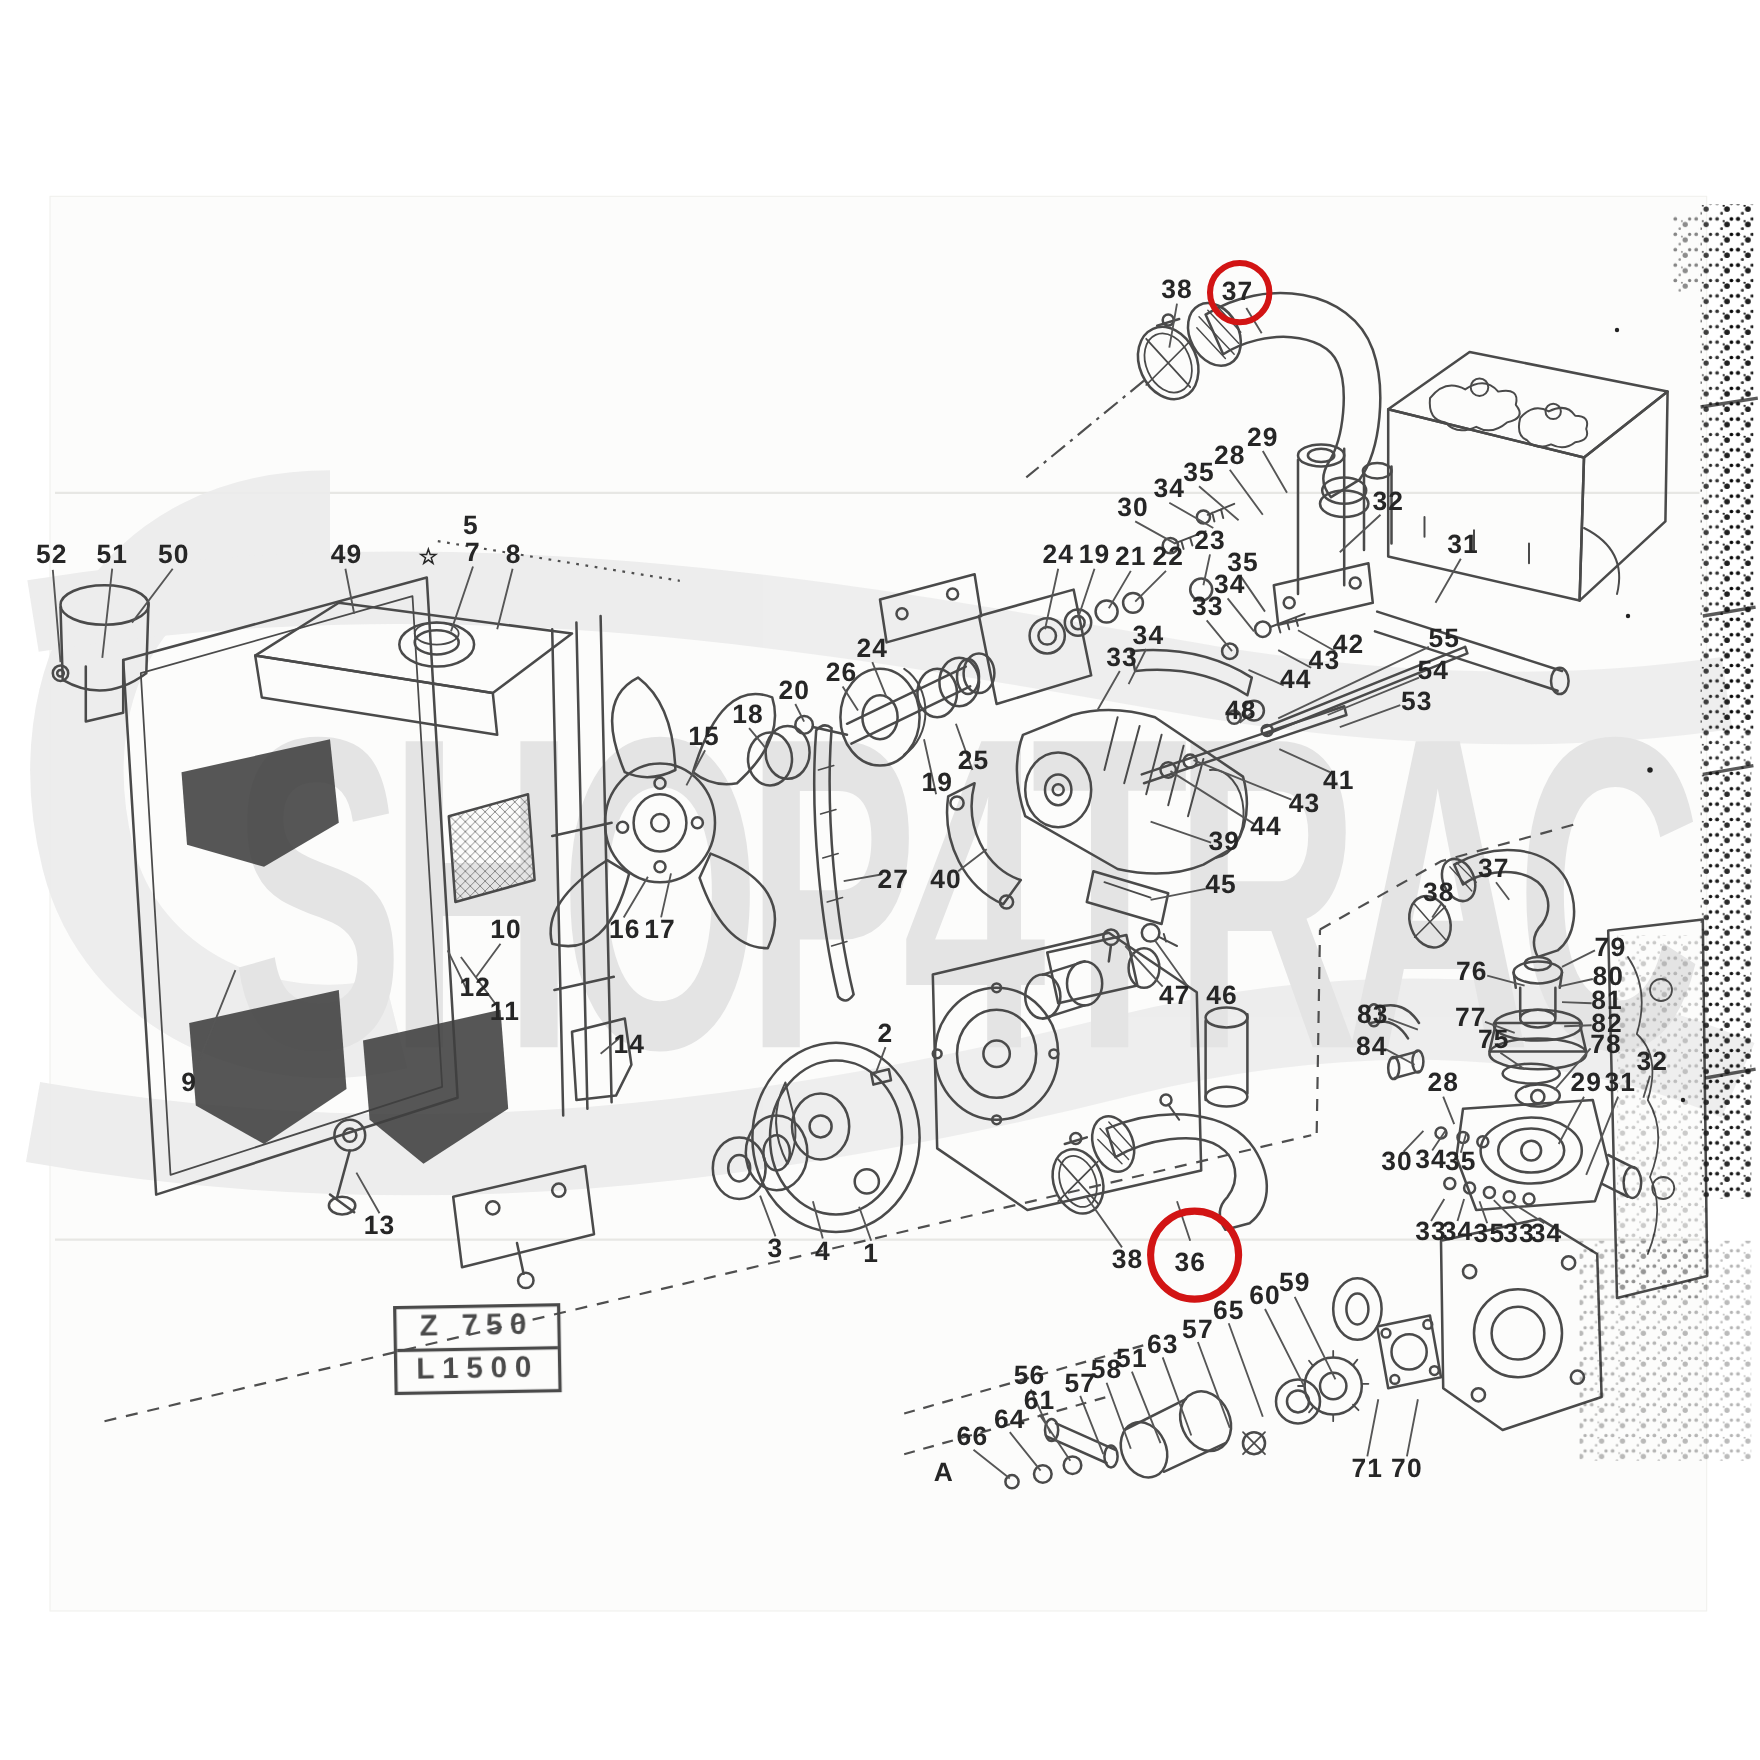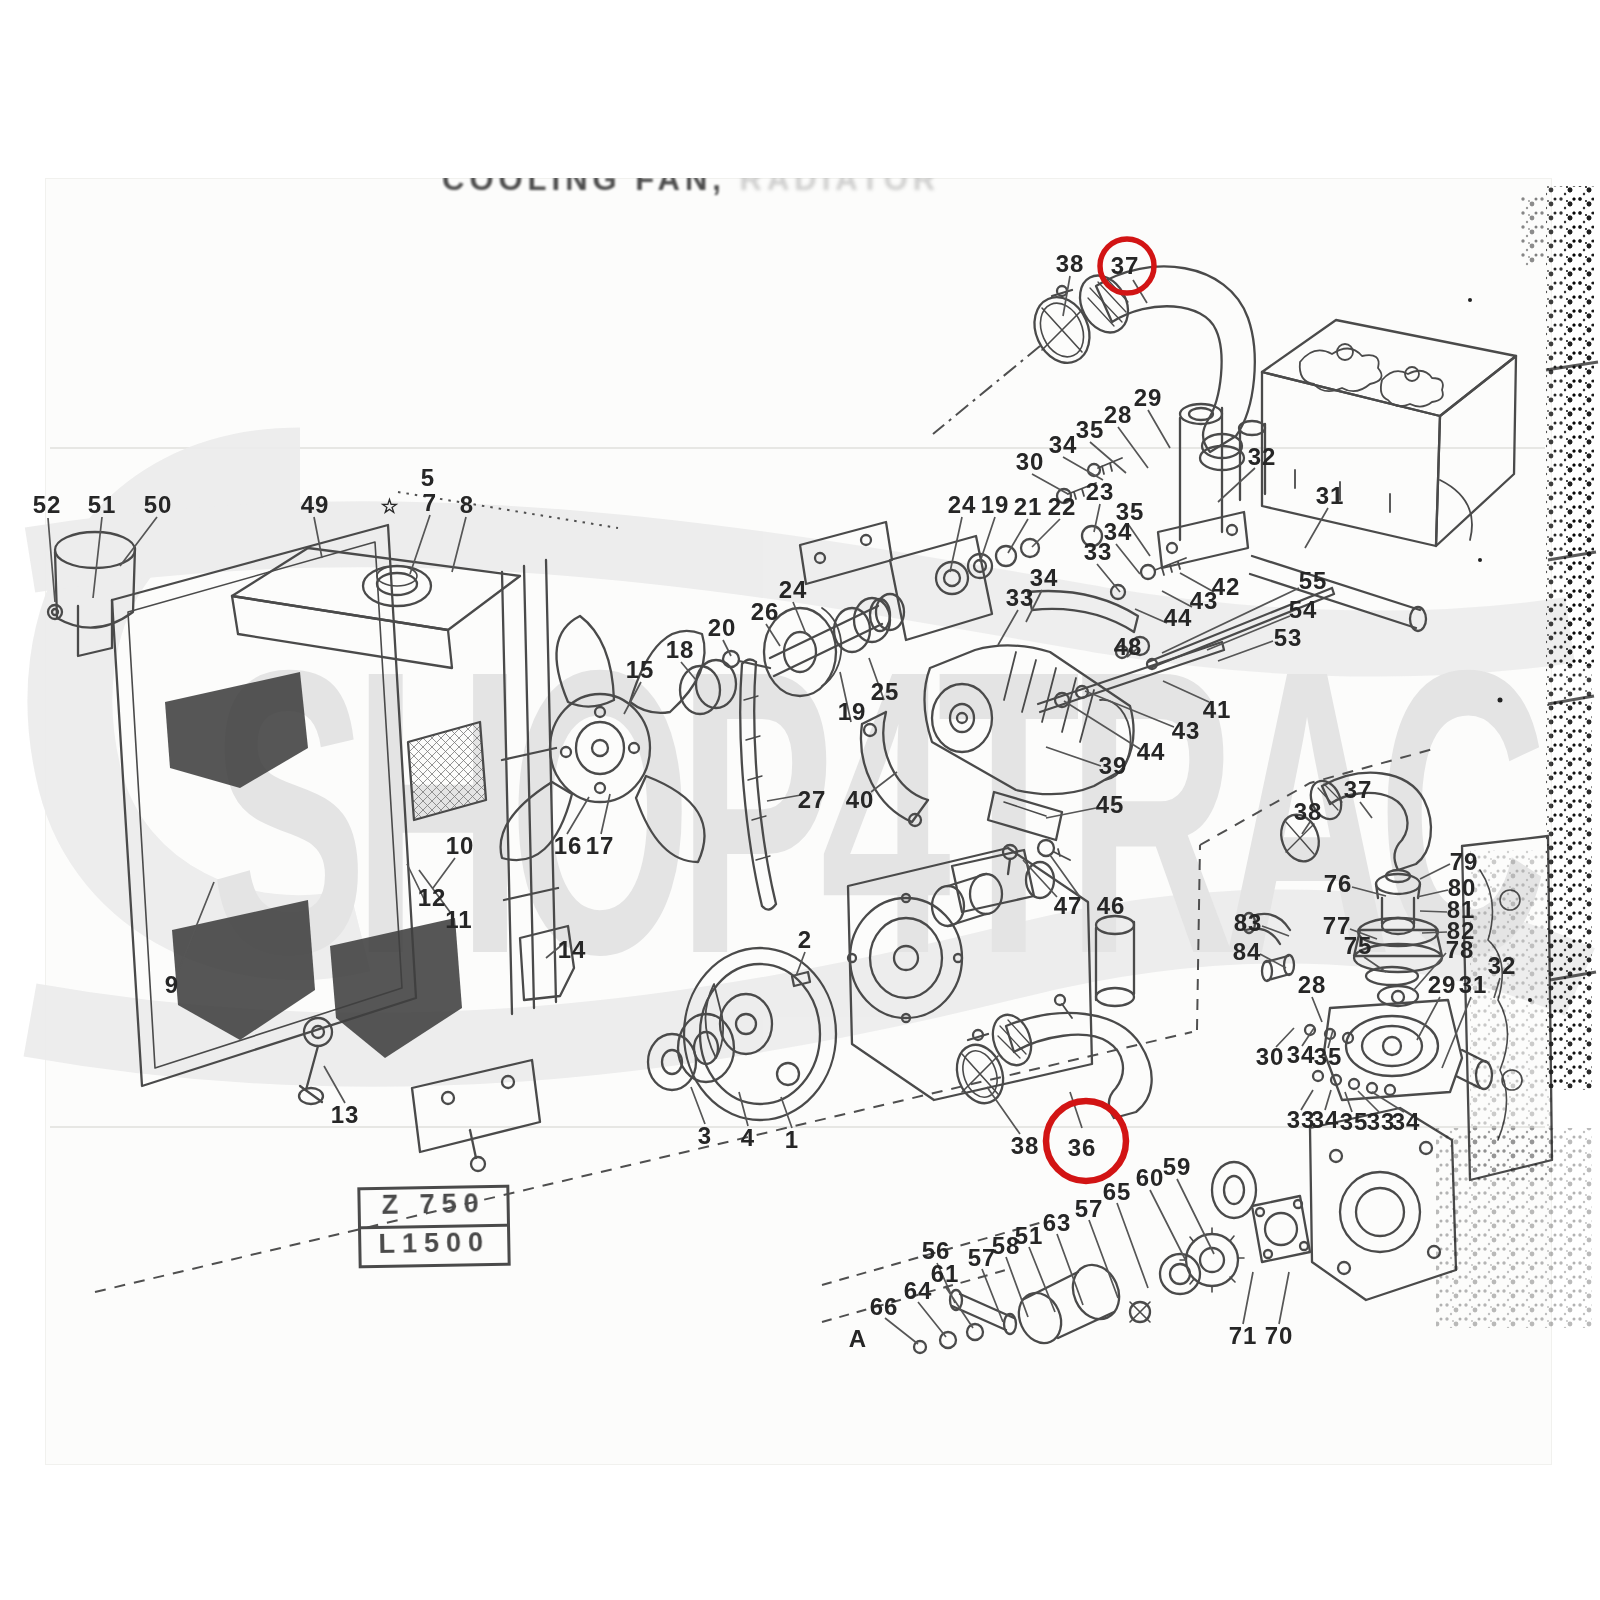--- a/index.html
+++ b/index.html
@@ -375,26 +375,20 @@
       <rect x="1436" y="1128" width="156" height="200" fill="url(#pk)" opacity="0.3"></rect>
       <rect x="1470" y="850" width="82" height="330" fill="url(#pk)" opacity="0.22"></rect>
       <path d="M1546,370 L1598,362 M1548,560 L1596,552 M1548,704 L1594,696 M1550,980 L1596,972" stroke="#151515" stroke-width="3" opacity="0.7"></path>
       <circle cx="1480" cy="560" r="2" fill="#222"></circle>
         <circle cx="1500" cy="700" r="2.5" fill="#222"></circle>
       <circle cx="1470" cy="300" r="2" fill="#222"></circle>
         <circle cx="1530" cy="1000" r="2" fill="#222"></circle>
     </g>
   </svg>
 
-  <div id="title-clip">
-    <div id="title-inner">
-      <span>COOLING FAN,</span>
-      <span class="faded">RADIATOR</span>
-    </div>
-  </div>
 
   <div id="model-box">
     <div class="model-row">Z 750</div>
     <div class="model-row">L1500</div>
   </div>
 
   <div id="callout-layer">
       <div class="callout" style="left: 1070px; top: 264px;">38</div>
       <div class="callout" style="left: 1125px; top: 266px;">37</div>
       <div class="callout" style="left: 1148px; top: 398px;">29</div>

